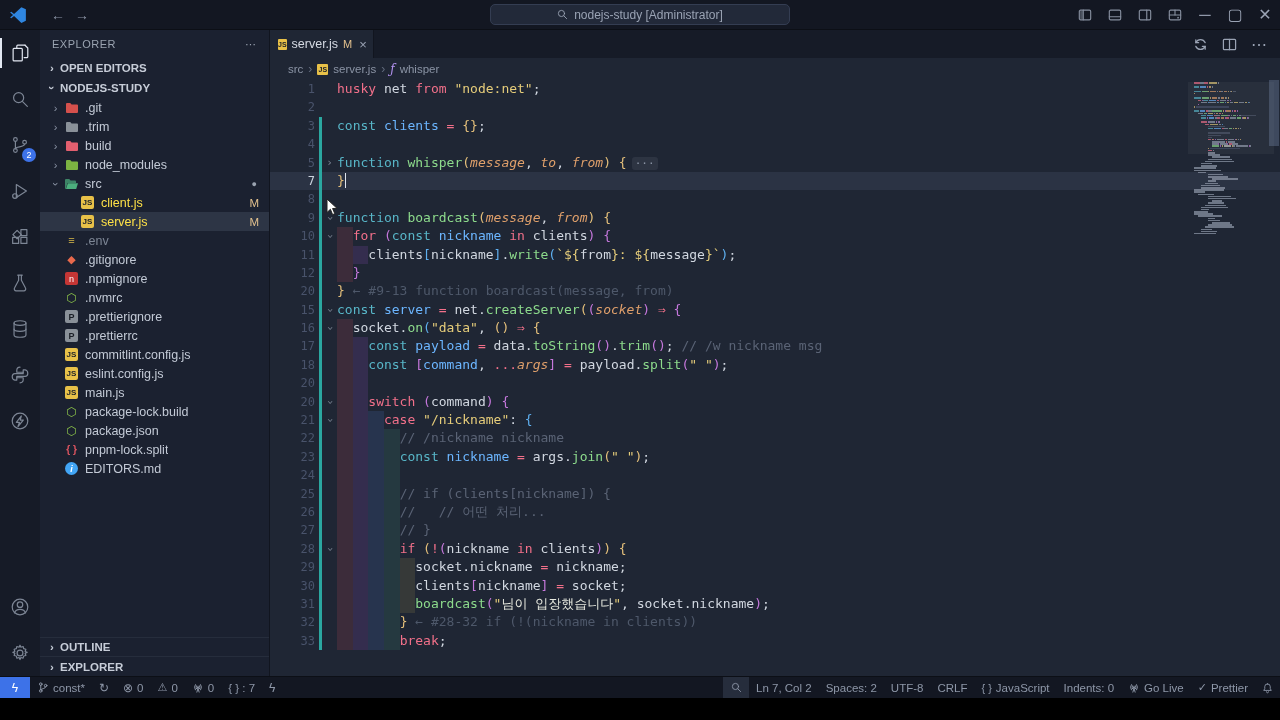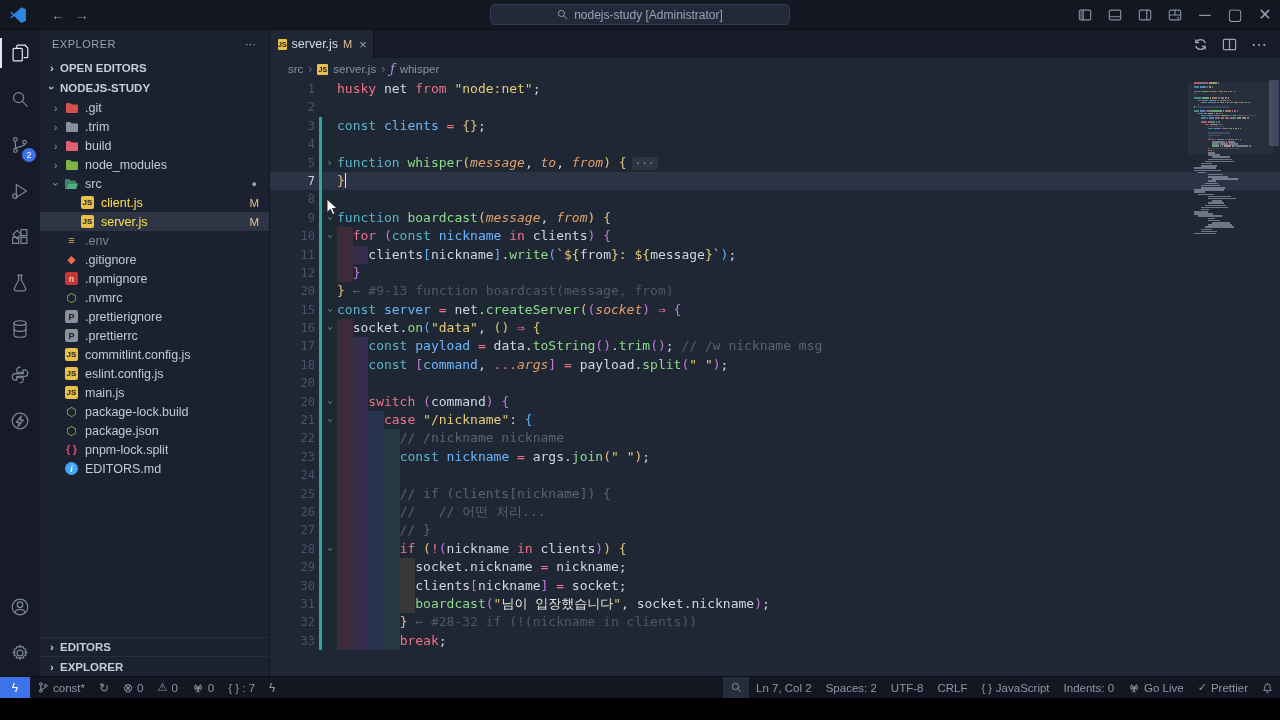--- a/index.html
+++ b/index.html
@@ -401,21 +401,21 @@
           <span class="chev"></span>
           <span class="ficon">
             <span style="width:13px;height:13px;background:#42a5f5;color:#fff;font-size:9px;font-style:italic;font-weight:bold;display:inline-flex;align-items:center;justify-content:center;border-radius:50%">i</span>
           </span>
           <span class="lbl">EDITORS.md</span>
         </div>
       </div>
     <div class="sb-bottom">
       <div class="sb-sect">
         <span class="chev">›</span>
-        <span>EDITORS</span>
+        <span>OUTLINE</span>
       </div>
       <div class="sb-sect">
         <span class="chev">›</span>
         <span>EXPLORER</span>
       </div>
     </div>
   </div>
 
   <div class="editor">
     <div class="tabbar">

